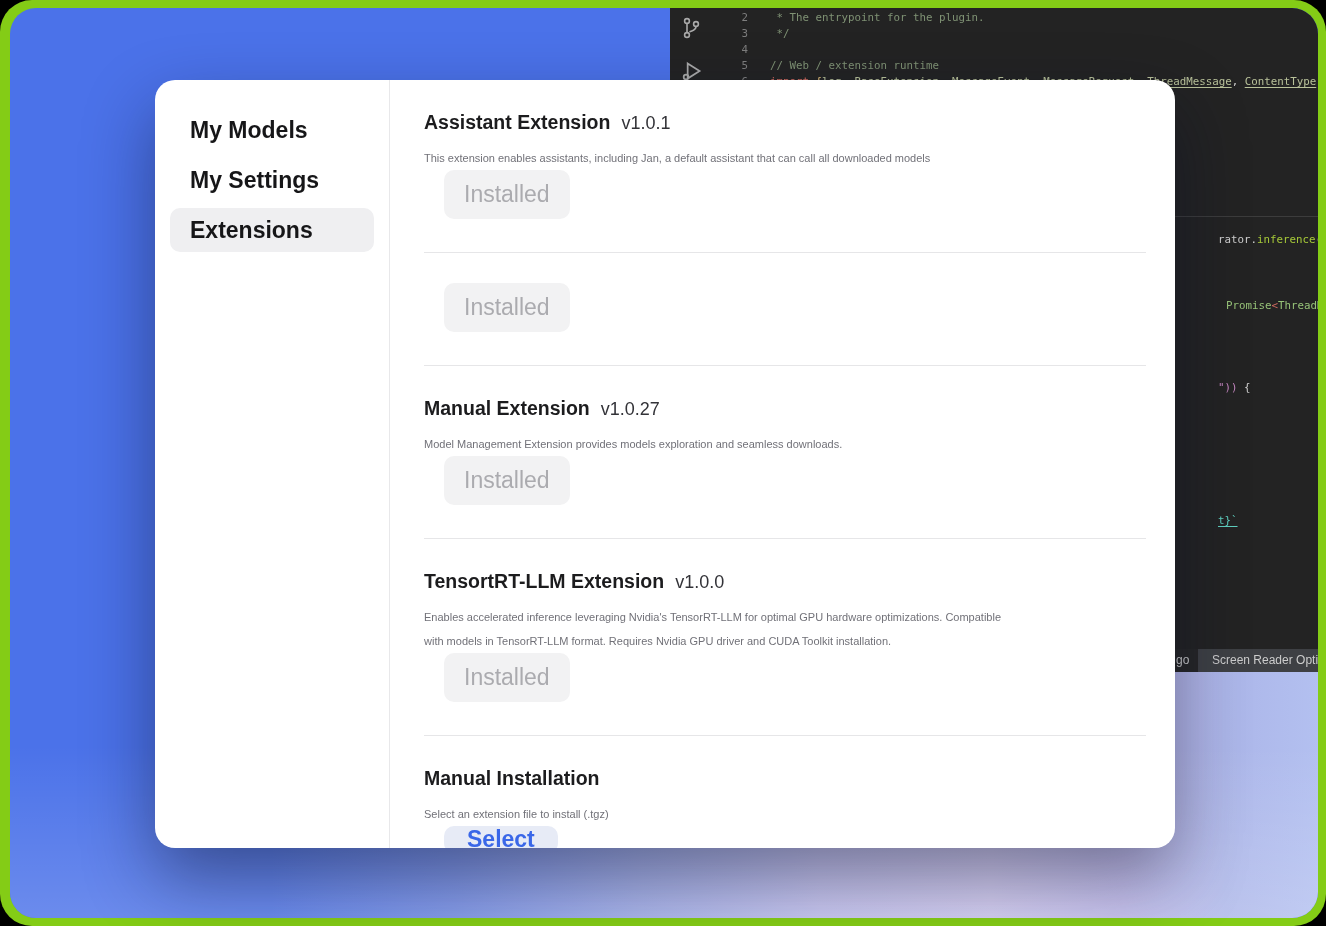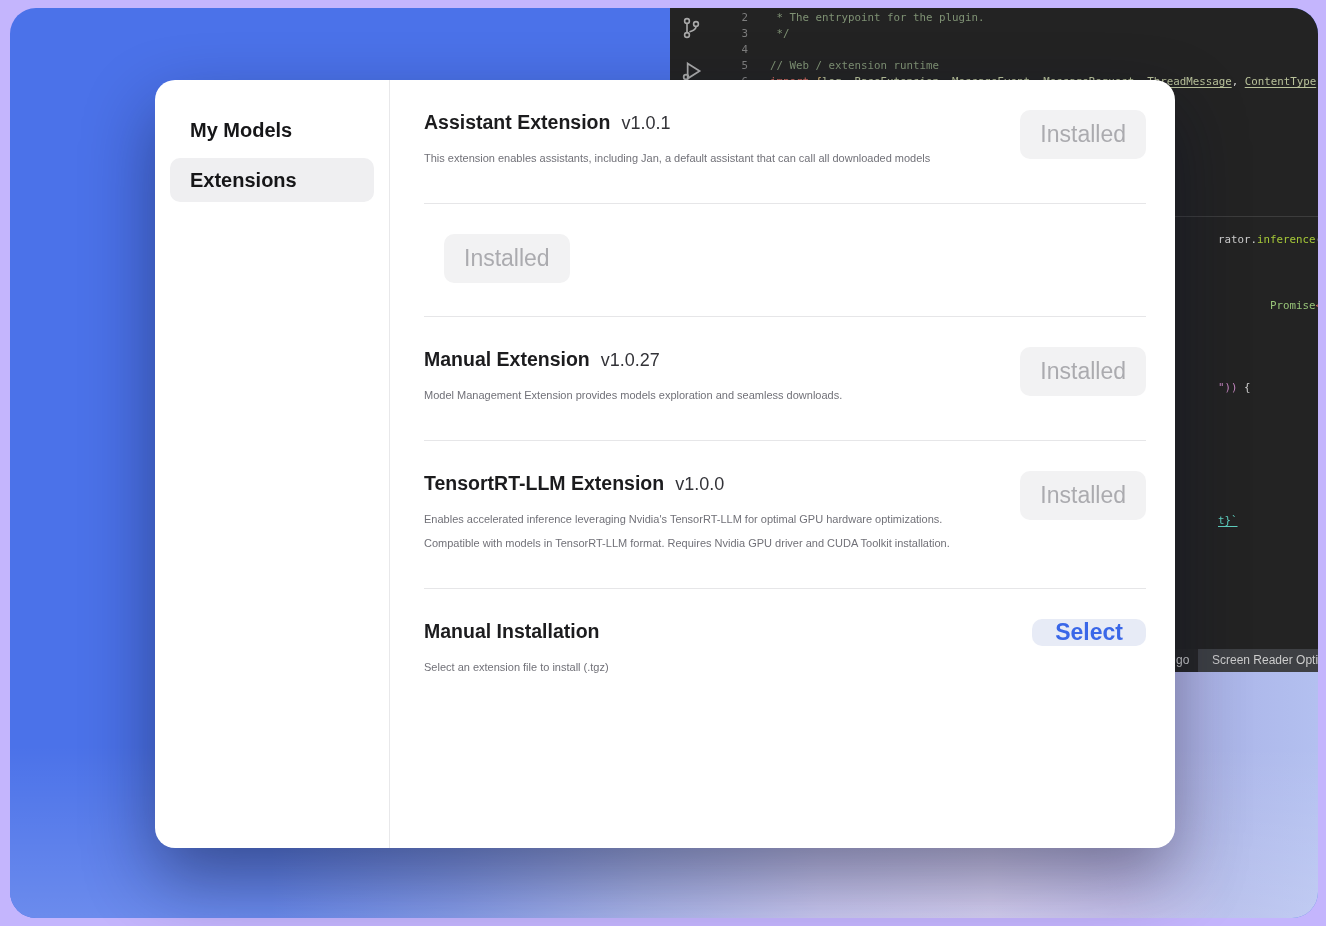--- a/index.html
+++ b/index.html
@@ -1,17 +1,17 @@
 <!DOCTYPE html>
 <html><head>
 <meta charset="utf-8">
 <style>
   html,body{margin:0;padding:0;background:#000;}
-  .stage{position:relative;width:1326px;height:926px;background:#c4b5fd;overflow:hidden;
-         font-family:"Liberation Sans",sans-serif;}
+  .stage{position:relative;width:1326px;height:926px;background:#84cc16;overflow:hidden;
+         font-family:"Liberation Sans",sans-serif;border-radius:32px;}
   
   .screen{position:absolute;left:10px;top:8px;right:8px;bottom:8px;border-radius:26px;
           overflow:hidden;background:#4b72e9;}
   
   .editor{position:absolute;left:660px;top:0;right:0;height:664px;background:#232323;
           font-family:"DejaVu Sans Mono",monospace;font-size:10.8px;color:#d4d4d4;}
   .activity-bar{position:absolute;left:0;top:0;width:42px;height:100%;}
   .act-icon{position:absolute;left:9px;color:#a9a9a9;}
   .act-icon svg{display:block;}
   .code-lines{position:absolute;left:0;top:2px;right:0;}
@@ -20,44 +20,44 @@
   .line-code{margin-left:22px;}
   .sticky-sep{position:absolute;left:42px;right:0;top:208px;height:1px;background:#3c3c3c;}
   .fragment{position:absolute;white-space:nowrap;line-height:16px;padding-left:43px;}
   .tok-comment{color:#7f9274;}
   .tok-keyword{color:#cf6a5f;}
   .tok-brace{color:#e5c07b;}
   .tok-ident{color:#b9c29a;text-decoration:underline;text-underline-offset:2px;}
   .tok-plain{color:#cfcfcf;}
   .tok-func{color:#a6c938;}
   .tok-orange{color:#fd971f;}
-  .tok-type{color:#97c378;margin-left:44px;}
+  .tok-type{color:#97c378;}
   .tok-purple{color:#c586c0;}
   .tok-teal{color:#5fd0c0;text-decoration:underline;text-underline-offset:2px;}
   .status-bar{position:absolute;left:0;right:0;bottom:0;height:23px;background:#262626;
               font-family:"Liberation Sans",sans-serif;font-size:12px;color:#cccccc;}
   .status-left{position:absolute;left:506px;top:4px;}
   .status-box{position:absolute;left:528px;right:-6px;top:0;bottom:0;background:#3e4044;
               padding:4px 0 0 14px;white-space:nowrap;overflow:hidden;}
   
   .bottom-gradient{position:absolute;left:0;right:0;bottom:0;height:246px;
     background:
       linear-gradient(to bottom, rgba(255,255,255,0) 30%, rgba(255,255,255,0.18) 100%),
       linear-gradient(to right, #4b72e9 0%, #4b72e9 20%, #6d88e6 34%, #9aa7e8 48%,
                       #bfbdee 62%, #cdc6f0 75%, #beb8ec 85%, #acb6e9 93%, #b3c0f0 100%);}
   
   .modal{position:absolute;left:155px;top:80px;width:1020px;height:768px;background:#ffffff;
          border-radius:20px;box-shadow:0 30px 70px rgba(10,15,40,0.45);display:flex;overflow:hidden;}
   .sidebar{width:235px;border-right:1px solid #e8e8ea;padding-top:28px;box-sizing:border-box;flex-shrink:0;}
   .side-item{margin:0 15px 6px 15px;height:44px;line-height:44px;padding-left:20px;border-radius:10px;
-             font-size:20px;font-weight:700;color:#161618;cursor:pointer;}
+             font-size:23px;font-weight:700;color:#161618;cursor:pointer;}
   .side-item.active{background:#efeff1;}
   .content{flex:1;padding:0 29px 0 34px;overflow:hidden;}
   .ext-row{display:flex;justify-content:space-between;align-items:flex-start;
-           padding:30px 0 33px 0;border-bottom:1px solid #e6e6e8;}
+           padding:30px 0 33px 0;border-bottom:1px solid #e6e6e8;flex-direction:column;}
   .ext-row.last{border-bottom:none;}
   .ext-title{font-size:19.5px;font-weight:700;color:#1c1c1e;line-height:24px;}
   .ext-version{font-size:18px;font-weight:400;color:#333338;margin-left:11px;}
   .ext-desc{margin-top:12px;font-size:11px;line-height:24px;color:#717178;max-width:585px;}
   .ext-link{color:#2e6be2;cursor:pointer;}
   .btn{border:none;border-radius:10px;font-family:"Liberation Sans",sans-serif;font-size:23px;
        padding:11px 20px;flex-shrink:0;margin-left:20px;}
   .btn-installed{background:#f2f2f3;color:#ababaf;font-weight:500;cursor:default;}
   .btn-select{background:#e7ebf6;color:#3a67e8;font-weight:700;cursor:pointer;padding:0 23px;}
 </style>
@@ -103,20 +103,21 @@
         <span class="status-box">Screen Reader Optimize</span>
       </div>
     </div>
 
     <div class="bottom-gradient"></div>
   </div>
 
   <div class="modal">
     <aside class="sidebar">
       <div class="side-item">My Models</div>
+      <div class="side-item">My Settings</div>
       <div class="side-item active">Extensions</div>
     </aside>
 
     <main class="content">
 
       <div class="ext-row">
         <div>
           <div>
             <span class="ext-title">Assistant Extension</span><span class="ext-version">v1.0.1</span>
           </div>

